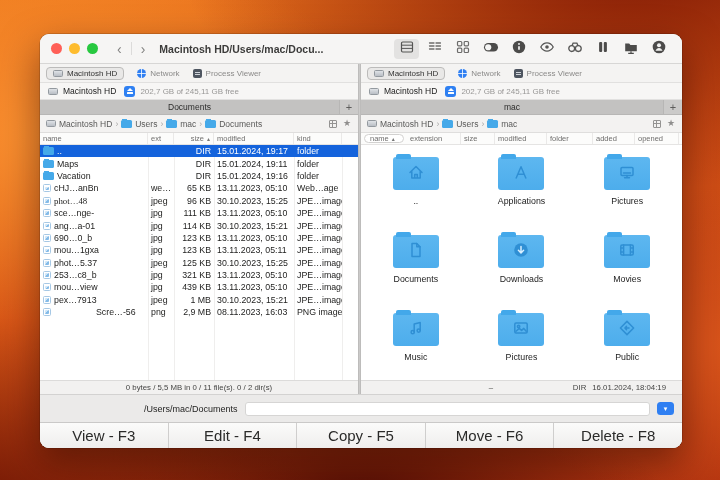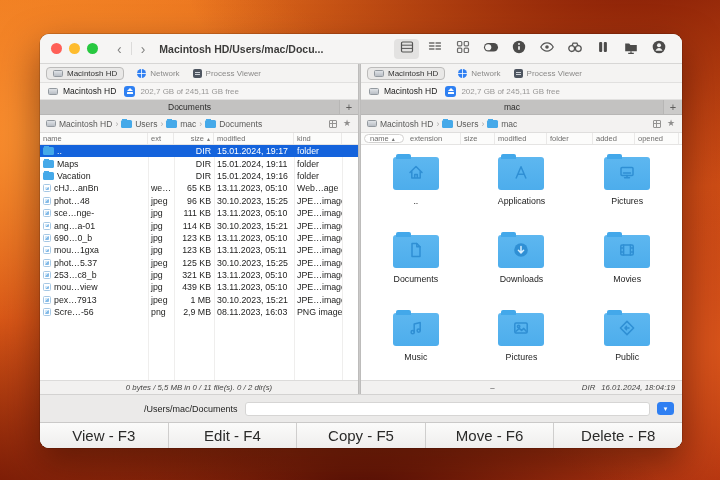--- a/index.html
+++ b/index.html
@@ -86,21 +86,21 @@
 .mfolder::before { content:""; position:absolute; top:-2px; left:1px; width:5px; height:2.5px; background:#45a9e9; border-radius:1px 1px 0 0; }
 .mfile { width:8px; height:8px; background:#fff; border:1px solid #a6c8e5; border-radius:1.5px; position:relative; flex:none; }
 .mfile::after { content:""; position:absolute; inset:1.2px; border-radius:1px; background:linear-gradient(135deg,#cfe6f8 48%,#84bbe8 48%); }
 
 .gridwrap { flex:1; background:#fff; display:grid; grid-template-columns:repeat(3,1fr); grid-auto-rows:78px; padding:5px 2px 0; overflow:hidden; }
 .gitem { display:flex; flex-direction:column; align-items:center; padding-top:7px; gap:6px; }
 .bfolder { width:46px; height:33px; background:linear-gradient(#5db7f0,#4dadec); border-radius:3px; position:relative; display:flex; align-items:center; justify-content:center; flex:none; }
 .bfolder::before { content:""; position:absolute; top:-3.5px; left:3px; width:15px; height:5px; background:#43a8ea; border-radius:2px 2px 0 0; }
 .glabel { font-size:8.8px; color:#222; white-space:nowrap; }
 
-.statusrow { height:14px; background:#f2f1f0; border-top:1px solid #dcdbda; display:flex; align-items:center; font-size:7.8px; color:#454544; padding:0 7px; flex:none; white-space:nowrap; overflow:hidden;font-style:italic; }
+.statusrow { height:14px; background:#f2f1f0; border-top:1px solid #dcdbda; display:flex; align-items:center; font-size:7.8px; color:#454544; padding:0 16px; flex:none; white-space:nowrap; overflow:hidden; }
 .statusrow.center { justify-content:center; }
 .sspace1{flex:1.4} .sspace2{flex:1}
 .skind { margin-right:6px; }
 
 .cmdbar { height:28px; background:#ebeae9; border-top:1px solid #d3d2d1; display:flex; align-items:center; padding:0 8px; flex:none; }
 .cmdspacer { width:96px; flex:none; }
 .cmdpath { font-size:9px; color:#1e1e1d; white-space:nowrap; }
 .cmdinput { flex:1; height:14px; background:#fff; border:1px solid #d6d5d4; border-radius:3px; margin:0 7px; font-size:9px; padding:0 4px; outline:none; color:#222; }
 .cmdbtn { width:17px; height:13px; background:#2f7ff2; border-radius:3.5px; color:#fff; font-size:7px; display:flex; align-items:center; justify-content:center; flex:none; line-height:1; }
 
@@ -306,21 +306,21 @@
                 <span style="overflow: hidden; white-space: nowrap;">cHJ…anBn</span>
               </div>
               <div class="fc ext">we…</div>
               <div class="fc size">65 KB</div>
               <div class="fc mod">13.11.2023, 05:10</div>
               <div class="fc kind">Web…age</div>
             </div>
             <div class="frow">
               <div class="fc name">
                 <span class="mfile"></span>
-                <span style="overflow: hidden; white-space: nowrap;">phot…48</span>
+                <span style="overflow: hidden; white-space: nowrap; font-family: Liberation Serif, serif;">phot…48</span>
               </div>
               <div class="fc ext">jpeg</div>
               <div class="fc size">96 KB</div>
               <div class="fc mod">30.10.2023, 15:25</div>
               <div class="fc kind">JPE…image</div>
             </div>
             <div class="frow">
               <div class="fc name">
                 <span class="mfile"></span>
                 <span style="overflow: hidden; white-space: nowrap;">sce…nge-</span>
@@ -396,21 +396,21 @@
                 <span style="overflow: hidden; white-space: nowrap;">pex…7913</span>
               </div>
               <div class="fc ext">jpeg</div>
               <div class="fc size">1 MB</div>
               <div class="fc mod">30.10.2023, 15:21</div>
               <div class="fc kind">JPE…image</div>
             </div>
             <div class="frow">
               <div class="fc name">
                 <span class="mfile"></span>
-                <span style="overflow: hidden; white-space: nowrap;">Scre…-56</span>
+                <span style="overflow: hidden; white-space: nowrap; margin-left: 42px;">Scre…-56</span>
               </div>
               <div class="fc ext">png</div>
               <div class="fc size">2,9 MB</div>
               <div class="fc mod">08.11.2023, 16:03</div>
               <div class="fc kind">PNG image</div>
             </div>
           </div>
         <div class="statusrow center">
           <span>0 bytes / 5,5 MB in 0 / 11 file(s). 0 / 2 dir(s)</span>
         </div>

